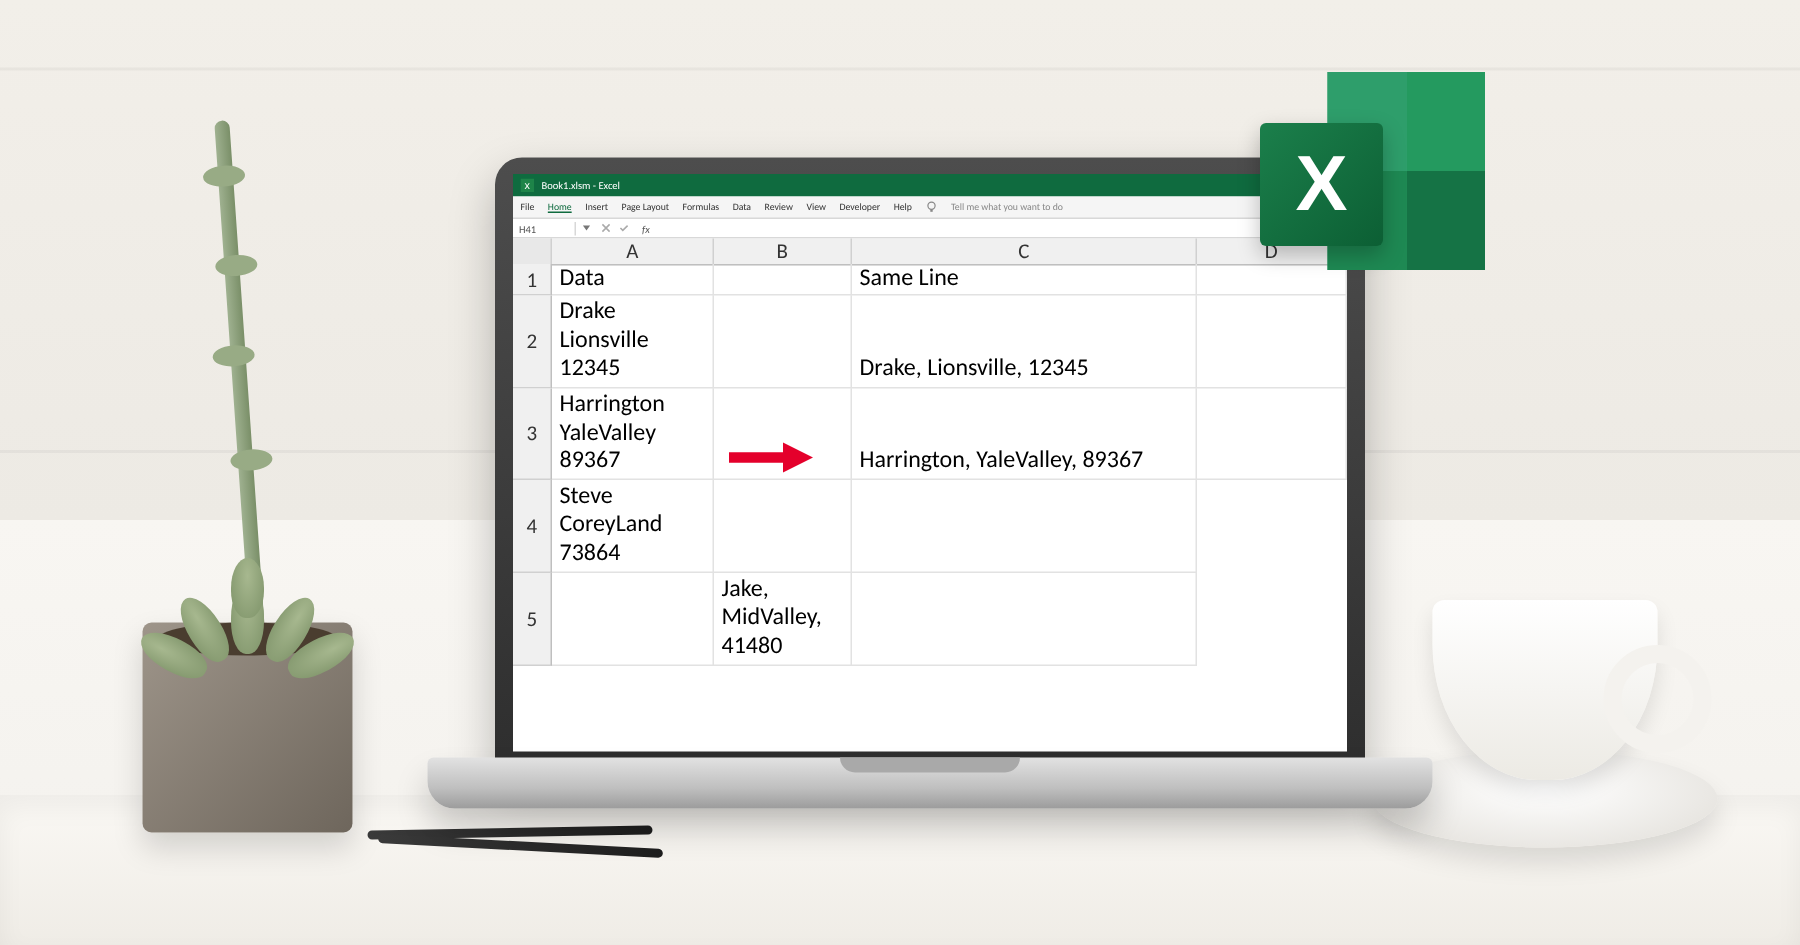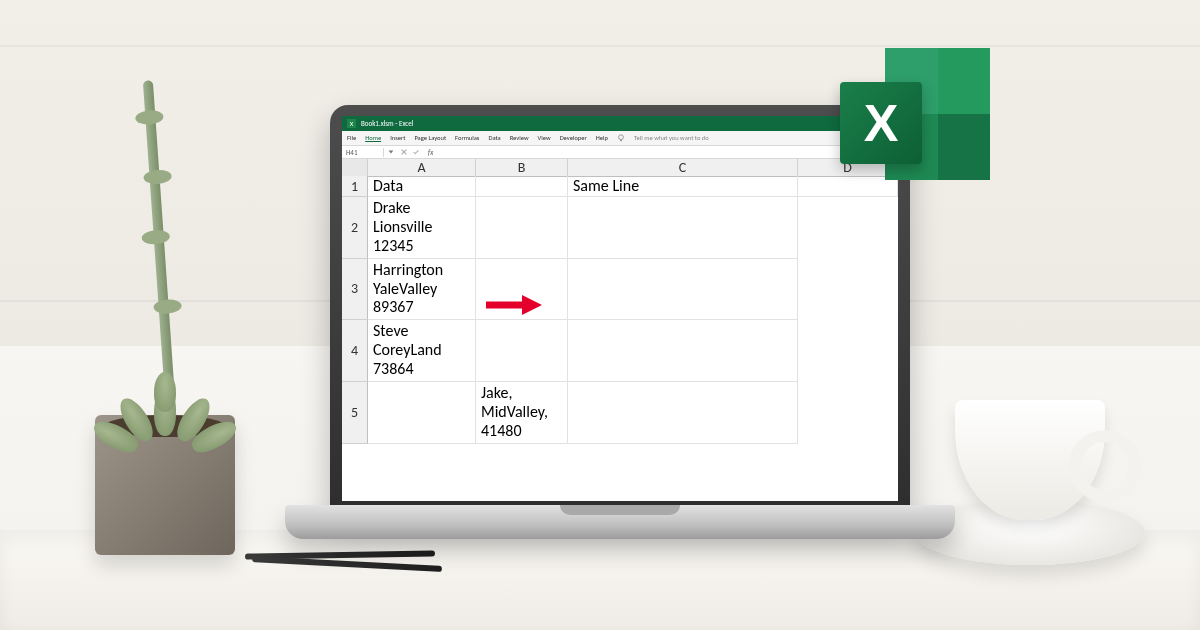--- a/index.html
+++ b/index.html
@@ -281,28 +281,30 @@
                 <div class="cell"></div>
                 <div class="cell">Same Line</div>
                 <div class="cell"></div>
               </div>
               <div class="row">
                 <div class="rh">2</div>
                 <div class="cell">Drake
 Lionsville
 12345</div>
                 <div class="cell"></div>
+                <div class="cell">Drake, Lionsville, 12345</div>
                 <div class="cell"></div>
               </div>
               <div class="row">
                 <div class="rh">3</div>
                 <div class="cell">Harrington
 YaleValley
 89367</div>
                 <div class="cell"></div>
+                <div class="cell">Harrington, YaleValley, 89367</div>
                 <div class="cell"></div>
               </div>
               <div class="row">
                 <div class="rh">4</div>
                 <div class="cell">Steve
 CoreyLand
 73864</div>
                 <div class="cell"></div>
                 <div class="cell"></div>
               </div>

